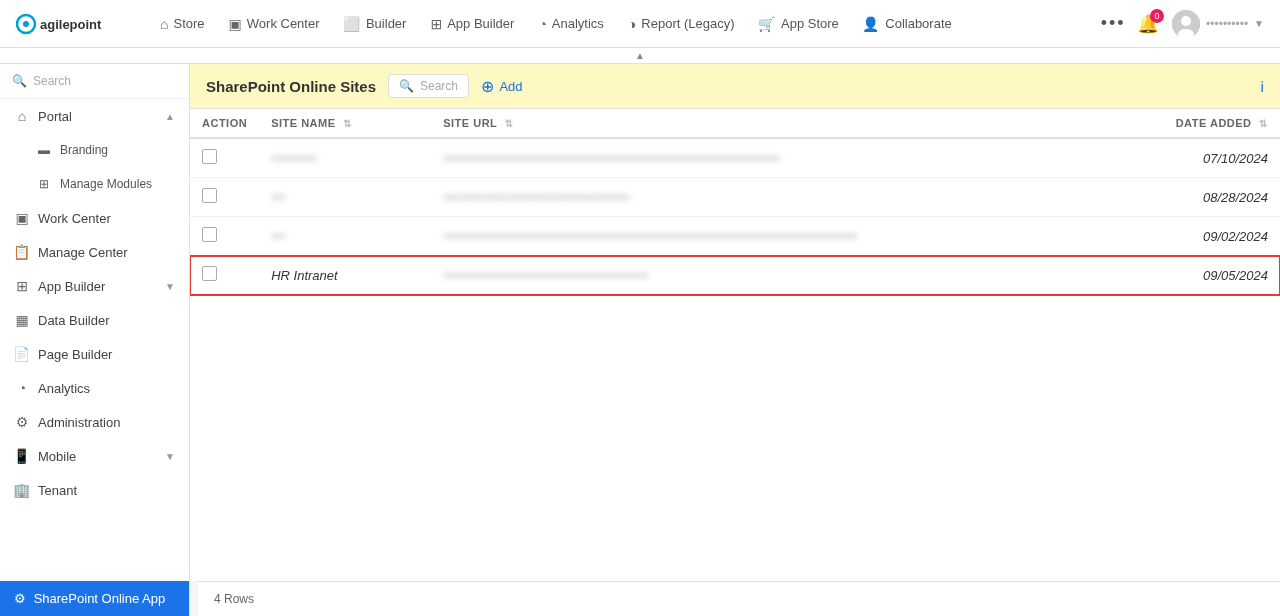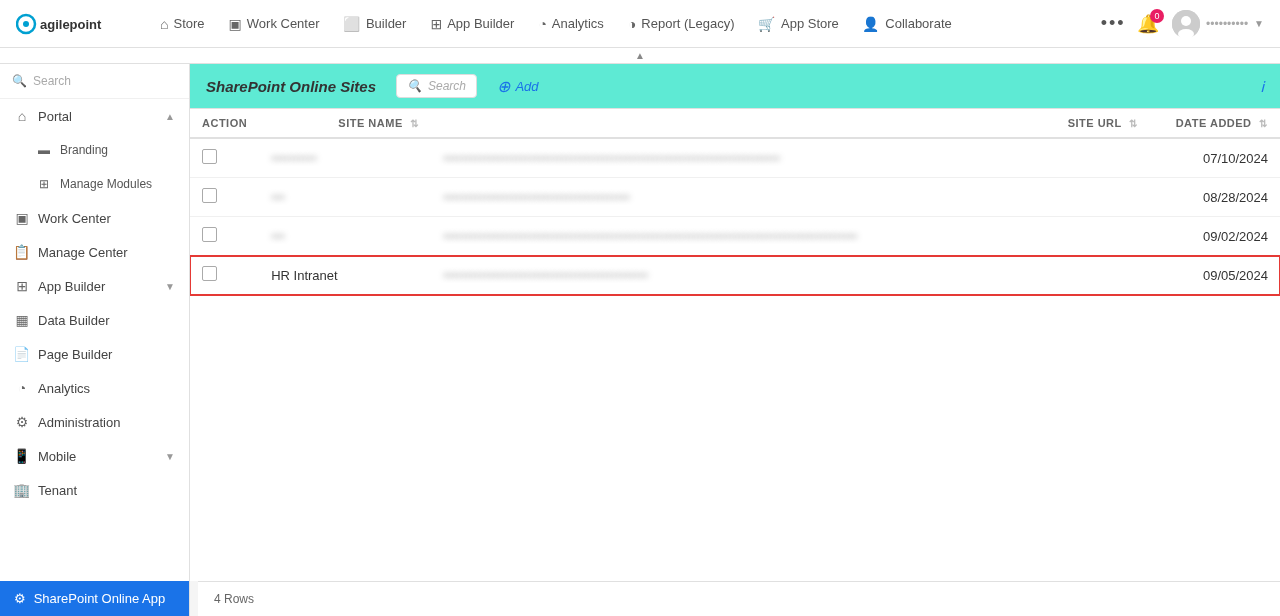--- a/index.html
+++ b/index.html
@@ -31,33 +31,33 @@
     .sidebar-item { display: flex; align-items: center; gap: 8px; padding: 9px 14px; cursor: pointer; color: #444; font-size: 13px; }
     .sidebar-item .s-icon { width: 16px; height: 16px; display: flex; align-items: center; justify-content: center; color: #666; font-size: 14px; flex-shrink: 0; }
     .sidebar-item .chevron { margin-left: auto; font-size: 10px; color: #999; }
     .sidebar-item.indented { padding-left: 36px; font-size: 12px; color: #555; }
     .sidebar-item.indented .s-icon { font-size: 12px; }
     .sidebar-active-btn { background: #1a73e8; color: #fff; display: flex; align-items: center; gap: 8px; padding: 10px 14px; cursor: pointer; font-size: 13px; font-weight: 500; }
     .sidebar-active-btn .s-icon { color: #fff; }
 
     
     .content { flex: 1; display: flex; flex-direction: column; overflow: hidden; position: relative; }
-    .content-header { display: flex; align-items: center; padding: 10px 16px; background: #5eead4; border-bottom: 1px solid #e0e0e0; gap: 20px; font-style: italic; }
+    .content-header { display: flex; align-items: center; padding: 10px 16px; background: #fef9c3; border-bottom: 1px solid #e0e0e0; gap: 12px; }
     .content-title { font-size: 15px; font-weight: 600; color: #333; }
     .search-box { display: flex; align-items: center; gap: 6px; border: 1px solid #ddd; border-radius: 4px; padding: 4px 10px; color: #aaa; font-size: 12px; cursor: text; background: #fff; }
     .add-btn { display: flex; align-items: center; gap: 5px; color: #1a73e8; font-size: 13px; cursor: pointer; }
     .info-icon { margin-left: auto; color: #1a73e8; cursor: pointer; font-size: 15px; }
 
     
     .table-container { flex: 1; overflow-y: auto; background: #fff; }
     table { width: 100%; border-collapse: collapse; }
     thead tr { background: #fff; border-bottom: 2px solid #e0e0e0; }
-    th { padding: 8px 12px; text-align: right; font-size: 11px; font-weight: 600; color: #666; text-transform: uppercase; letter-spacing: 0.5px; white-space: nowrap; }
+    th { padding: 8px 12px; text-align: left; font-size: 11px; font-weight: 600; color: #666; text-transform: uppercase; letter-spacing: 0.5px; white-space: nowrap; }
     th .sort-icon { display: inline-block; margin-left: 4px; color: #bbb; font-size: 10px; }
-    td { padding: 10px 12px; border-bottom: 1px solid #f0f0f0; font-size: 13px; color: #333; vertical-align: middle; }
+    td { padding: 10px 12px; border-bottom: 1px solid #f0f0f0; font-size: 13px; color: #333; vertical-align: middle; font-style: italic; }
     tbody tr.selected-row { background: #fff; outline: 2px solid #e53935; outline-offset: -1px; margin-left: 24px; }
     .blurred { color: transparent; text-shadow: 0 0 6px rgba(0,0,0,0.35); user-select: none; }
     .checkbox-cell { width: 36px; }
     .action-col { width: 60px; }
     .date-col { width: 130px; text-align: right; }
     .date-col-header { text-align: right; }
     .table-footer { padding: 10px 16px; background: #fff; border-top: 1px solid #e0e0e0; font-size: 12px; color: #666; margin-left: 8px; }
 
     
     .cb { width: 15px; height: 15px; border: 1.5px solid #aaa; border-radius: 2px; cursor: pointer; display: inline-block; }

